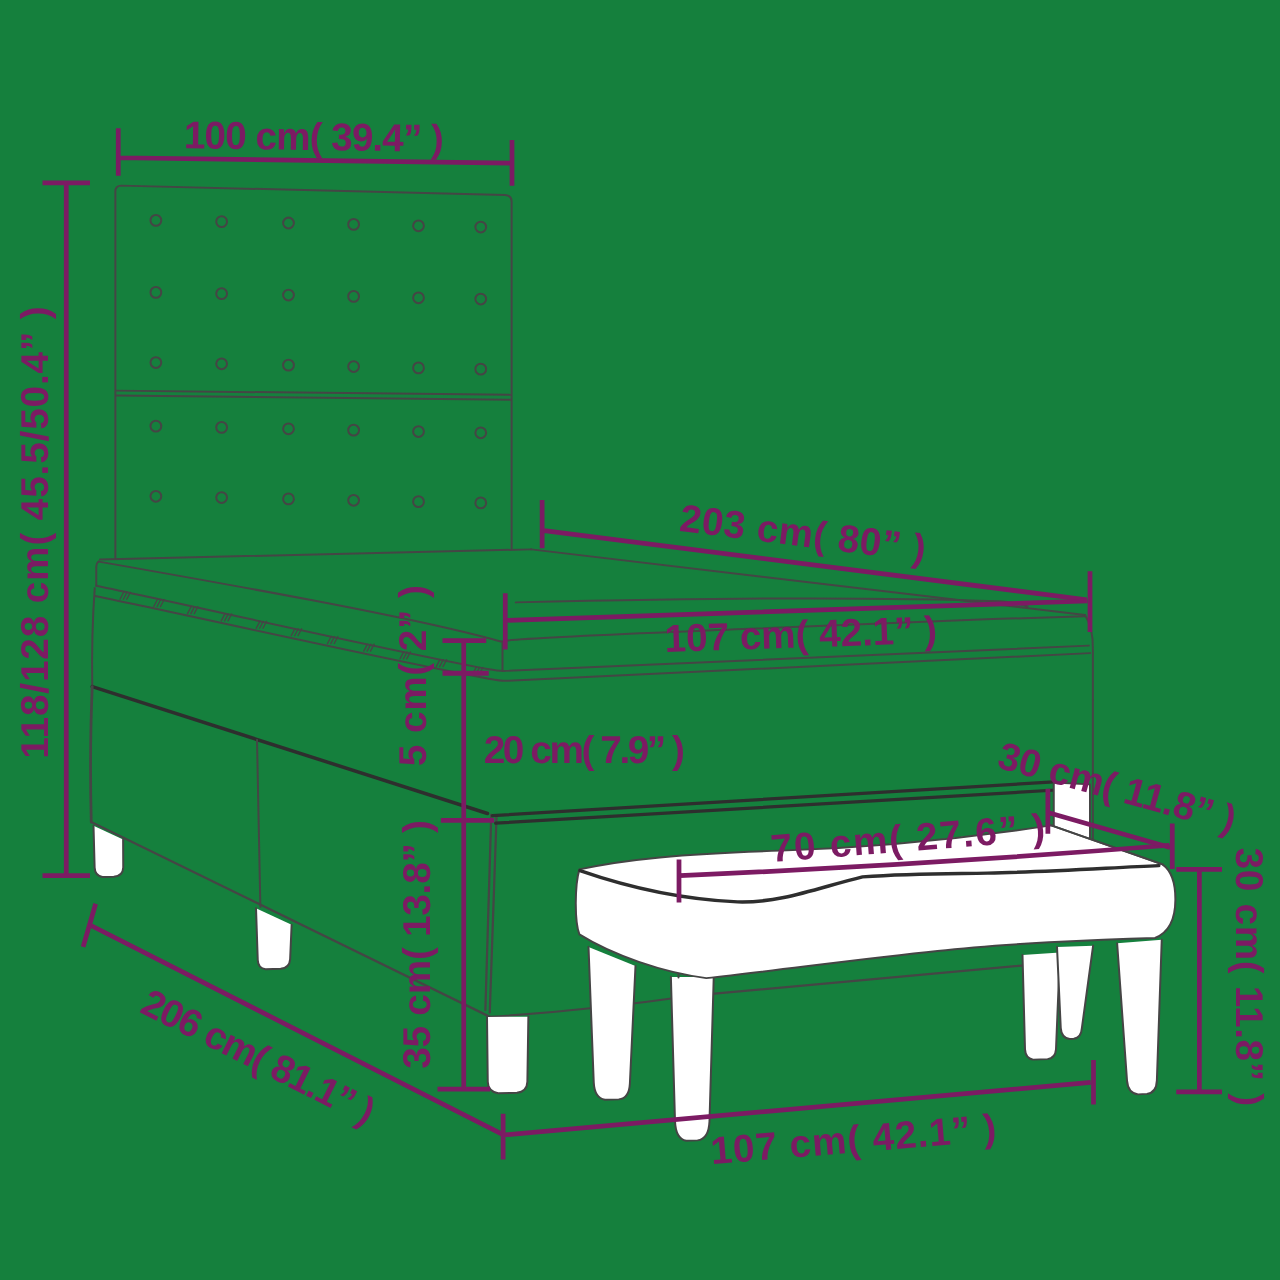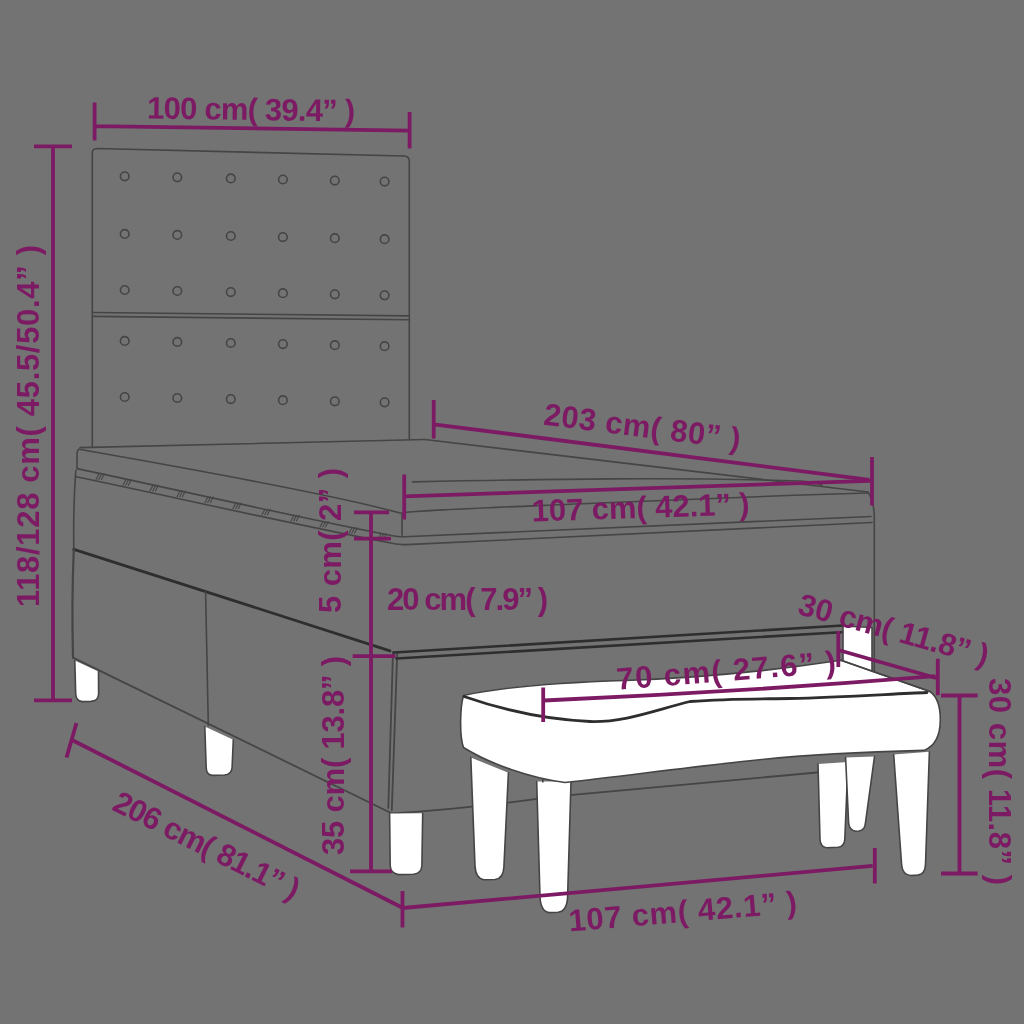--- a/index.html
+++ b/index.html
@@ -1,16 +1,16 @@
 <!DOCTYPE html>
 <html><head>
 <meta charset="utf-8">
 <style>
   html,body{margin:0;padding:0;background:#ffffff;}
-  .wrap{width:1024px;height:1024px;position:relative;overflow:hidden;background:#737373;}
+  .wrap{width:1024px;height:1024px;position:relative;overflow:hidden;background:#15803d;}
   svg{display:block}
   text{font-family:"Liberation Sans",sans-serif;font-weight:bold;fill:#7c1b63;}
 </style>
 </head>
 <body>
 <div class="wrap">
 <svg width="1024" height="1024" viewBox="0 0 1024 1024">
 <g fill="none" stroke="#454545" stroke-width="1.6" stroke-linecap="round" stroke-linejoin="round">
 
 <g>

